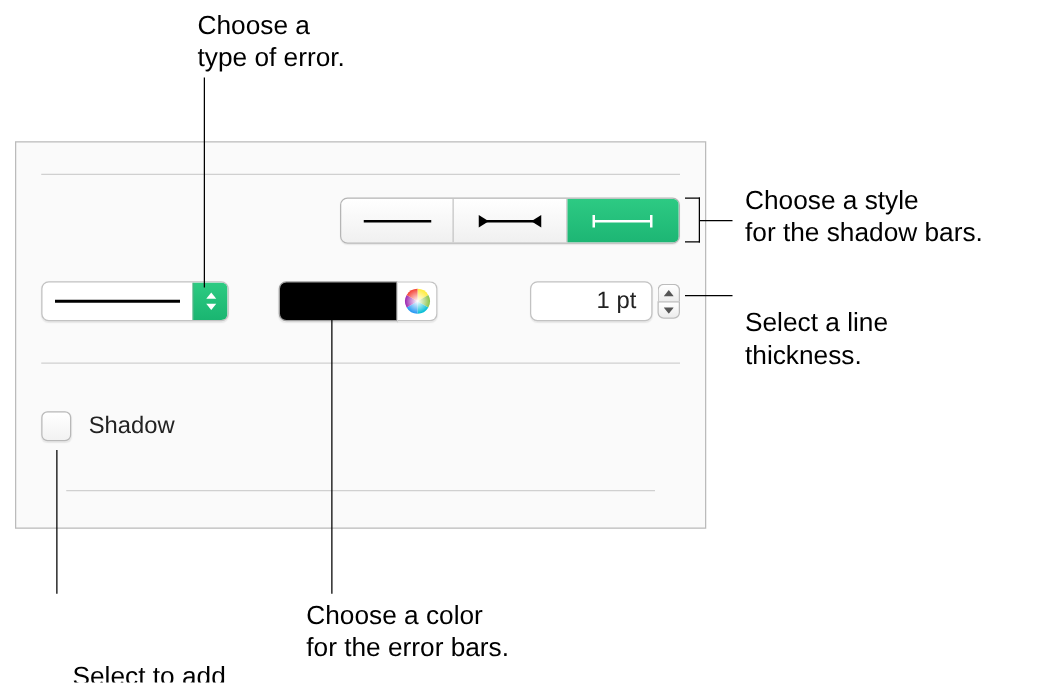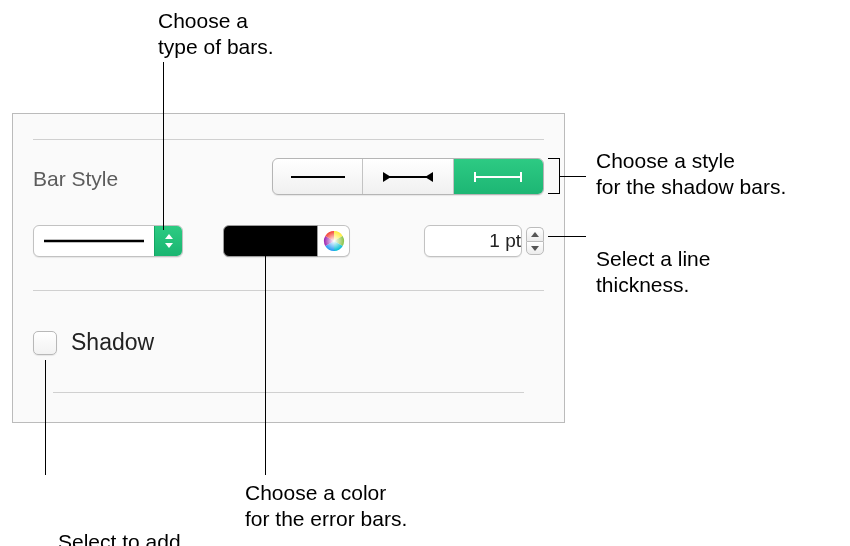--- a/index.html
+++ b/index.html
@@ -134,20 +134,21 @@
     }
     .stepper .field {
       width: 98px;
       height: 32px;
       border: 1px solid #c2c2c2;
       border-radius: 6px;
       background: #fff;
       display: flex;
       align-items: center;
       justify-content: flex-end;
+      padding-right: 12px;
       font-size: 19px;
       color: #222;
       box-shadow: 0 1px 1px rgba(0,0,0,0.08);
     }
     .stepper-arrows {
       margin-left: 4px;
       display: flex;
       flex-direction: column;
     }
     .stepper-arrows .btn {
@@ -173,21 +174,21 @@
     .checkbox {
       width: 24px;
       height: 24px;
       border: 1px solid #b8b8b8;
       border-radius: 5px;
       background: linear-gradient(#ffffff, #f2f2f2);
       margin-right: 14px;
       box-shadow: 0 1px 1px rgba(0,0,0,0.08);
     }
     .shadow-label {
-      font-size: 23px;
+      font-size: 19px;
       color: #222;
     }
 
     
     .callout {
       position: absolute;
       font-size: 21px;
       color: #000;
       line-height: 1.25;
     }
@@ -208,21 +209,20 @@
       border-top: 1px solid #000;
       border-bottom: 1px solid #000;
     }
   </style>
 </head>
 <body>
 
 <div class="panel">
   <div class="hr top"></div>
 
-  <div class="heading">Bar Style</div>
 
   <div class="segmented">
     <div class="seg">
       <svg width="58" height="14">
           <line x1="2" y1="7" x2="56" y2="7" stroke="#000" stroke-width="2"></line>
         </svg>
     </div>
     <div class="seg">
       <svg width="58" height="14">
         <polygon points="4,2 4,12 12,7" fill="#000"></polygon>
@@ -298,21 +298,21 @@
 
   <div class="shadow-row">
     <div class="checkbox"></div>
     <div class="shadow-label">Shadow</div>
   </div>
 
   <div class="hr" style="position:absolute;left:20px;right:20px;top:278px"></div>
 </div>
 
 <div class="callout" style="left:158px; top:8px; white-space:pre-line;">Choose a
-type of bars.</div>
+type of error.</div>
 <div class="callout-line callout-vline" style="left:163px; top:62px; height:168px;"></div>
 
 <div class="bracket" style="left:548px; top:158px; width:12px; height:36px;"></div>
 <div class="callout-line callout-hline" style="left:560px; top:176px; width:26px;"></div>
 <div class="callout" style="left:596px; top:148px; white-space:pre-line;">Choose a style
 for the shadow bars.</div>
 
 <div class="callout-line callout-hline" style="left:548px; top:236px; width:38px;"></div>
 <div class="callout" style="left:596px; top:218px; white-space:pre-line;margin-top:28px;">Select a line
 thickness.</div>

